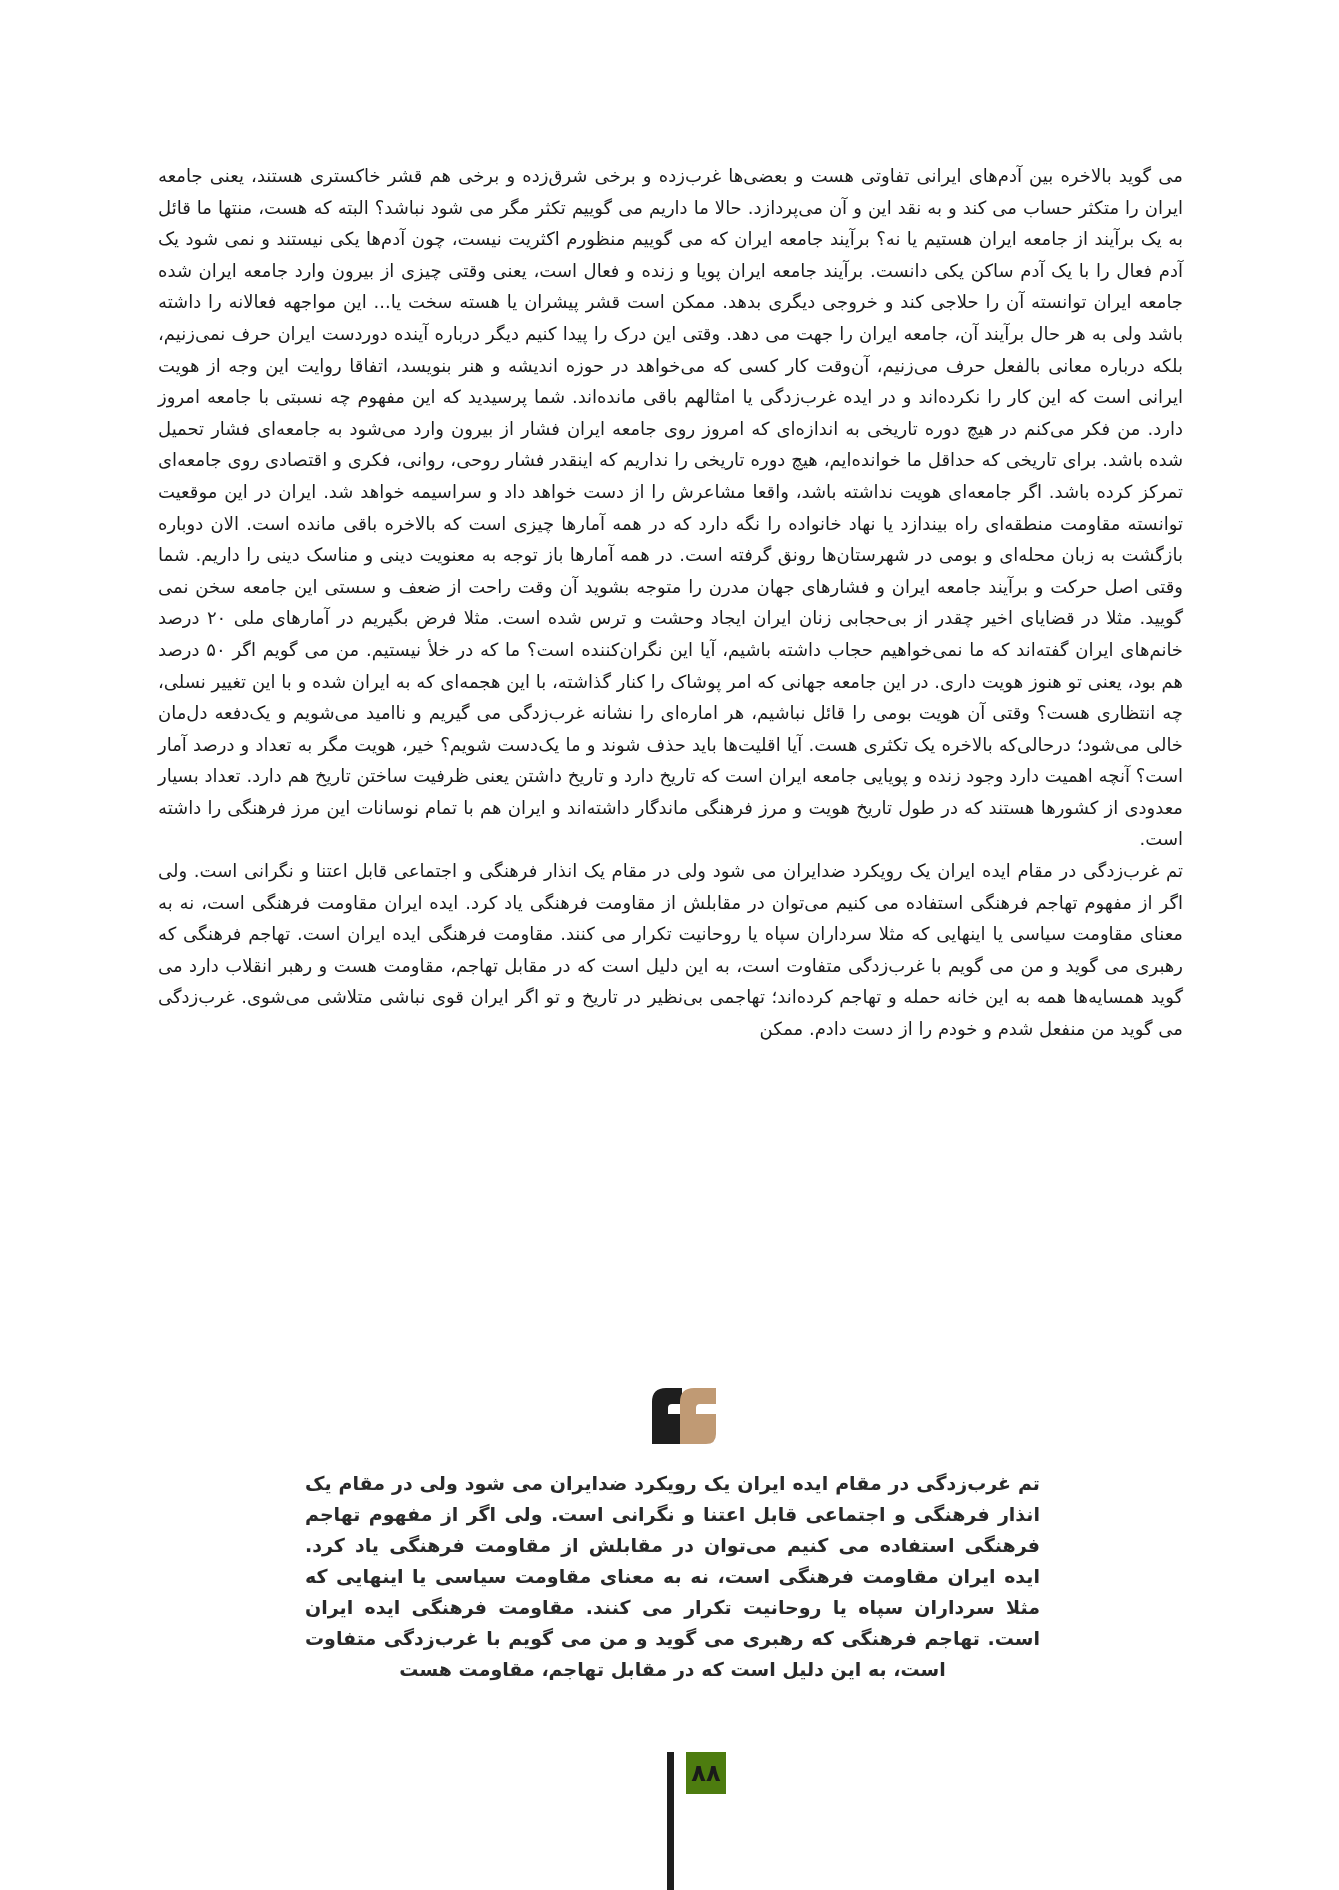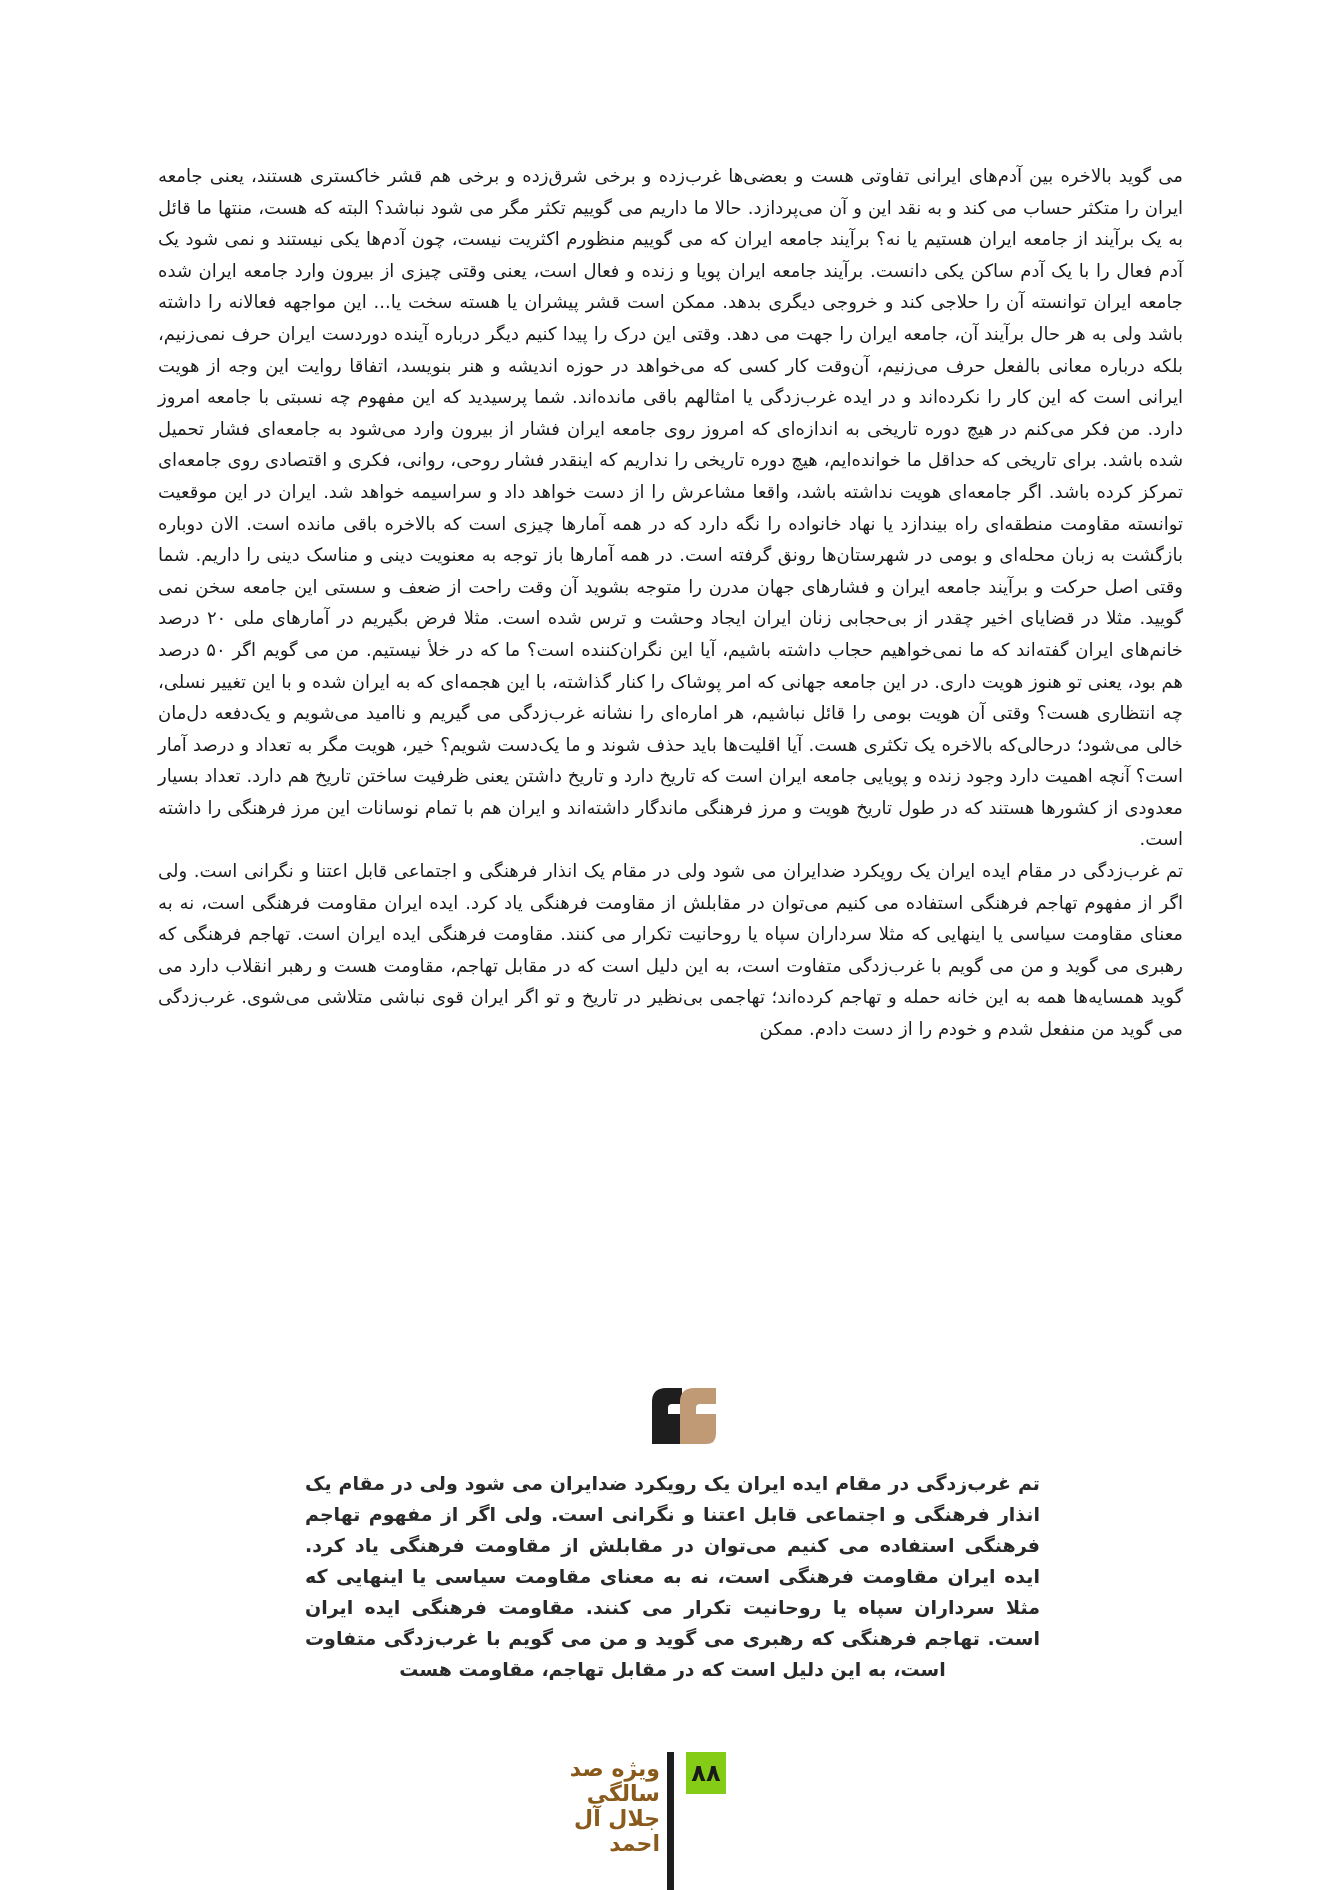--- a/index.html
+++ b/index.html
@@ -76,21 +76,21 @@
     width: 7px;
     height: 138px;
     background: #1e1e1e;
   }
   .page-number {
     position: absolute;
     left: 686px;
     top: 1752px;
     width: 40px;
     height: 42px;
-    background: #84cc16;
+    background: #4d7c0f;
     color: #1a1a1a;
     font-size: 24px;
     font-weight: bold;
     display: flex;
     align-items: center;
     justify-content: center;
     direction: rtl;
   }
 </style>
 </head>
@@ -107,22 +107,18 @@
     <svg width="68" height="58" viewBox="0 0 68 58" xmlns="http://www.w3.org/2000/svg">
 
       <path d="M2 58 V16 Q2 2 16 2 H32 V18 H22 Q18 18 18 22 V28 H32 V58 Z" fill="#1e1e1e"></path>
 
       <path d="M30 58 V16 Q30 2 44 2 H66 V18 H50 Q46 18 46 22 V28 H66 V48 Q66 58 56 58 Z" fill="#c09a74"></path>
     </svg>
   </div>
 
   <div class="pull-quote">تم غرب‌زدگی در مقام ایده ایران یک رویکرد ضدایران می شود ولی در مقام یک انذار فرهنگی و اجتماعی قابل اعتنا و نگرانی است. ولی اگر از مفهوم تهاجم فرهنگی استفاده می کنیم می‌توان در مقابلش از مقاومت فرهنگی یاد کرد. ایده ایران مقاومت فرهنگی است، نه به معنای مقاومت سیاسی یا اینهایی که مثلا سرداران سپاه یا روحانیت تکرار می کنند. مقاومت فرهنگی ایده ایران است. تهاجم فرهنگی که رهبری می گوید و من می گویم با غرب‌زدگی متفاوت است، به این دلیل است که در مقابل تهاجم، مقاومت هست</div>
 
-  <div class="footer-title">
-    <div>ویژه صد سالگی</div>
-    <div>جلال آل احمد</div>
-  </div>
 
   <div class="footer-bar"></div>
 
   <div class="page-number">۸۸</div>
 
 </div>
 
 </body></html>

